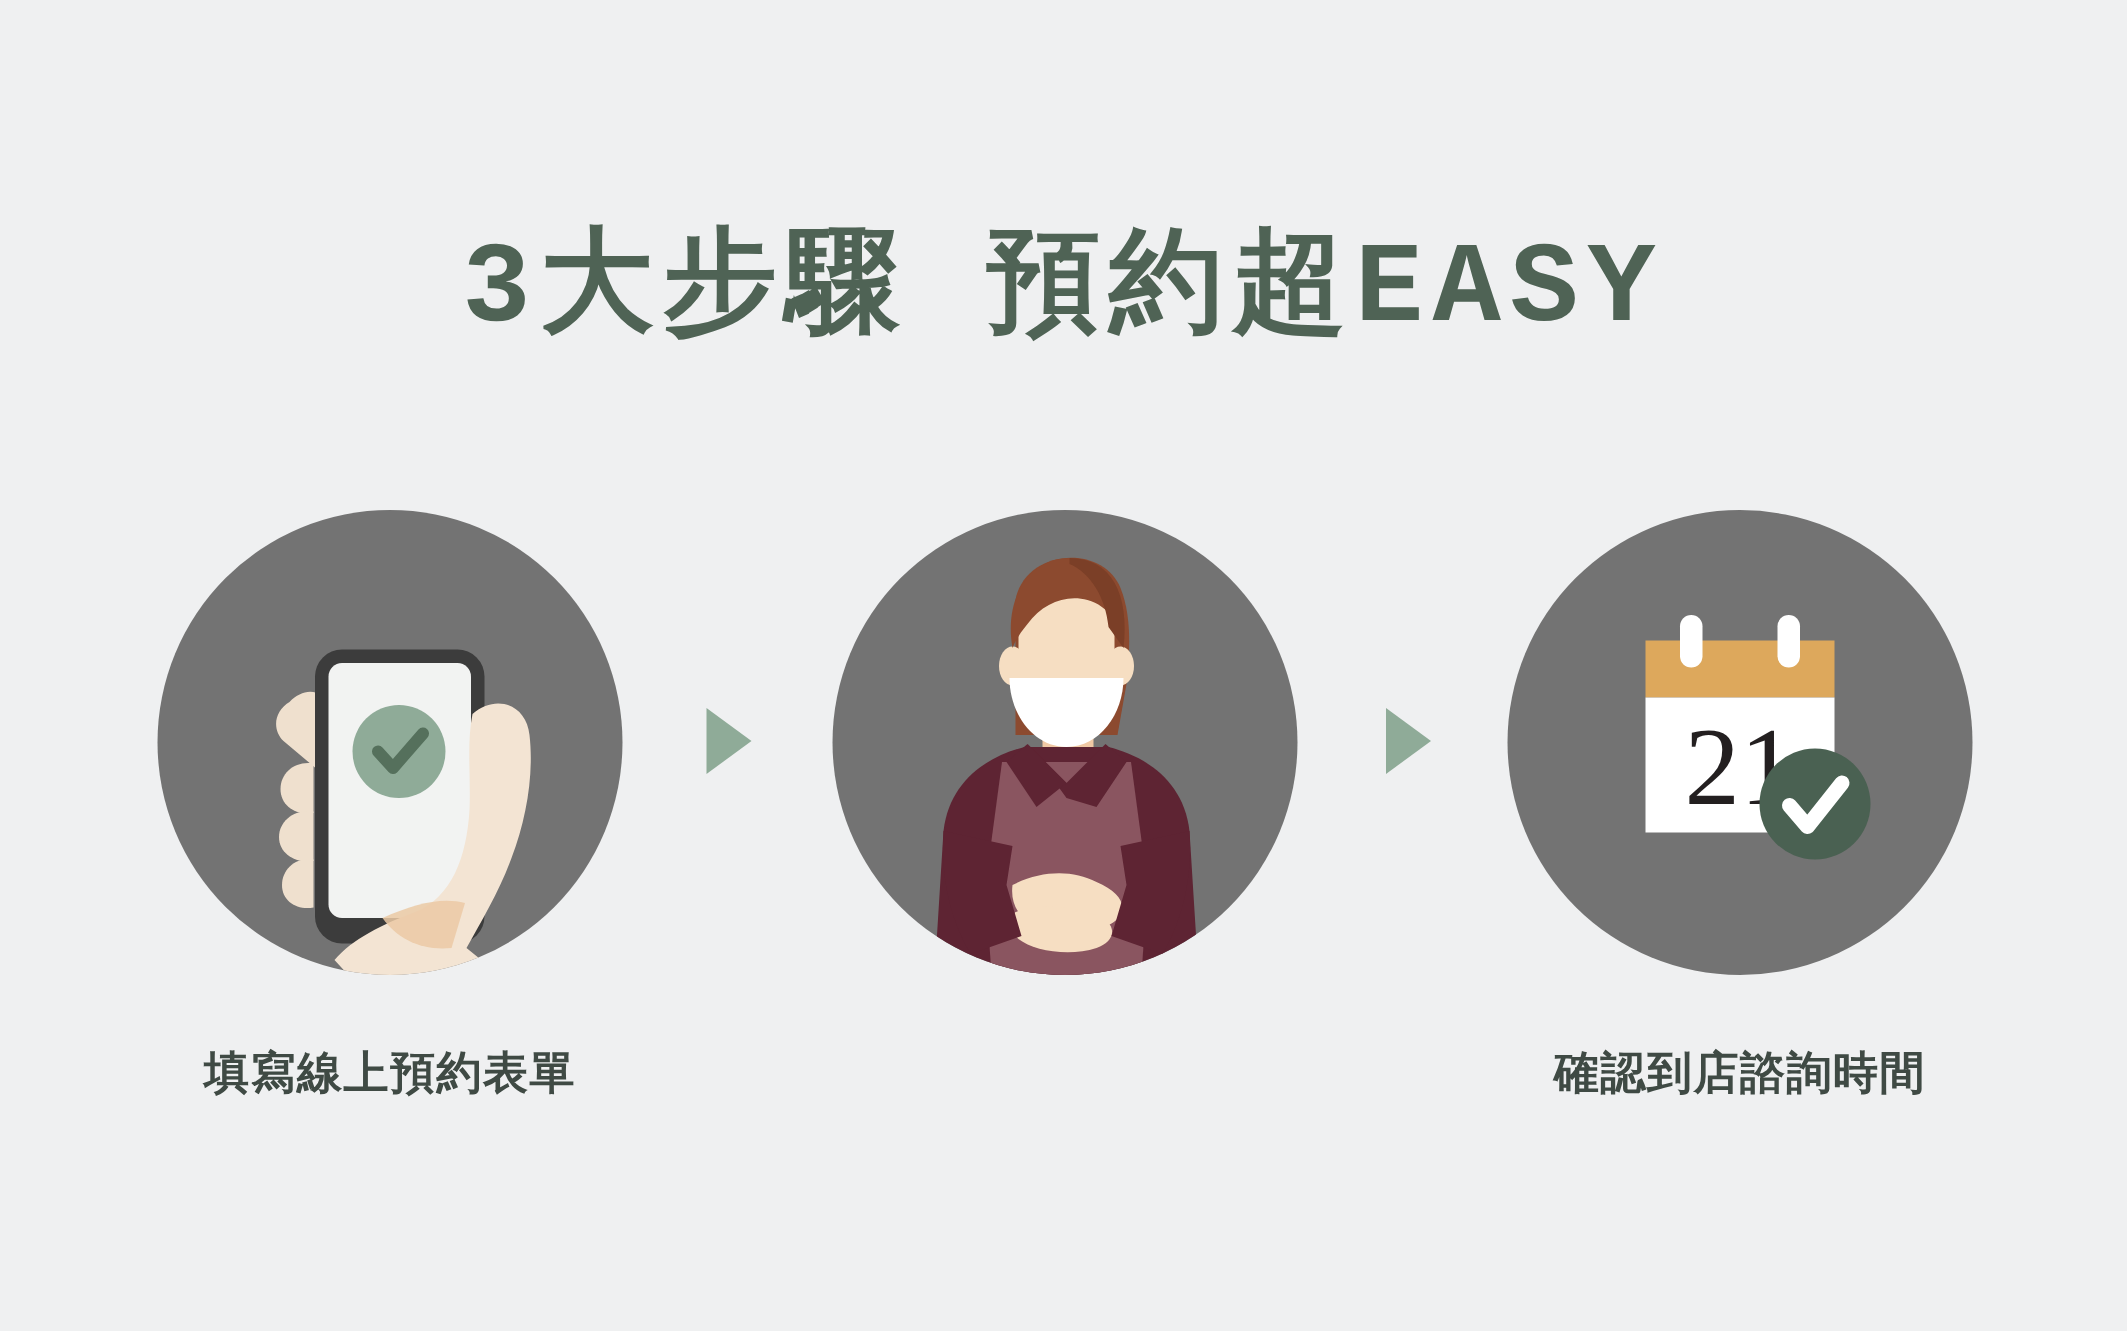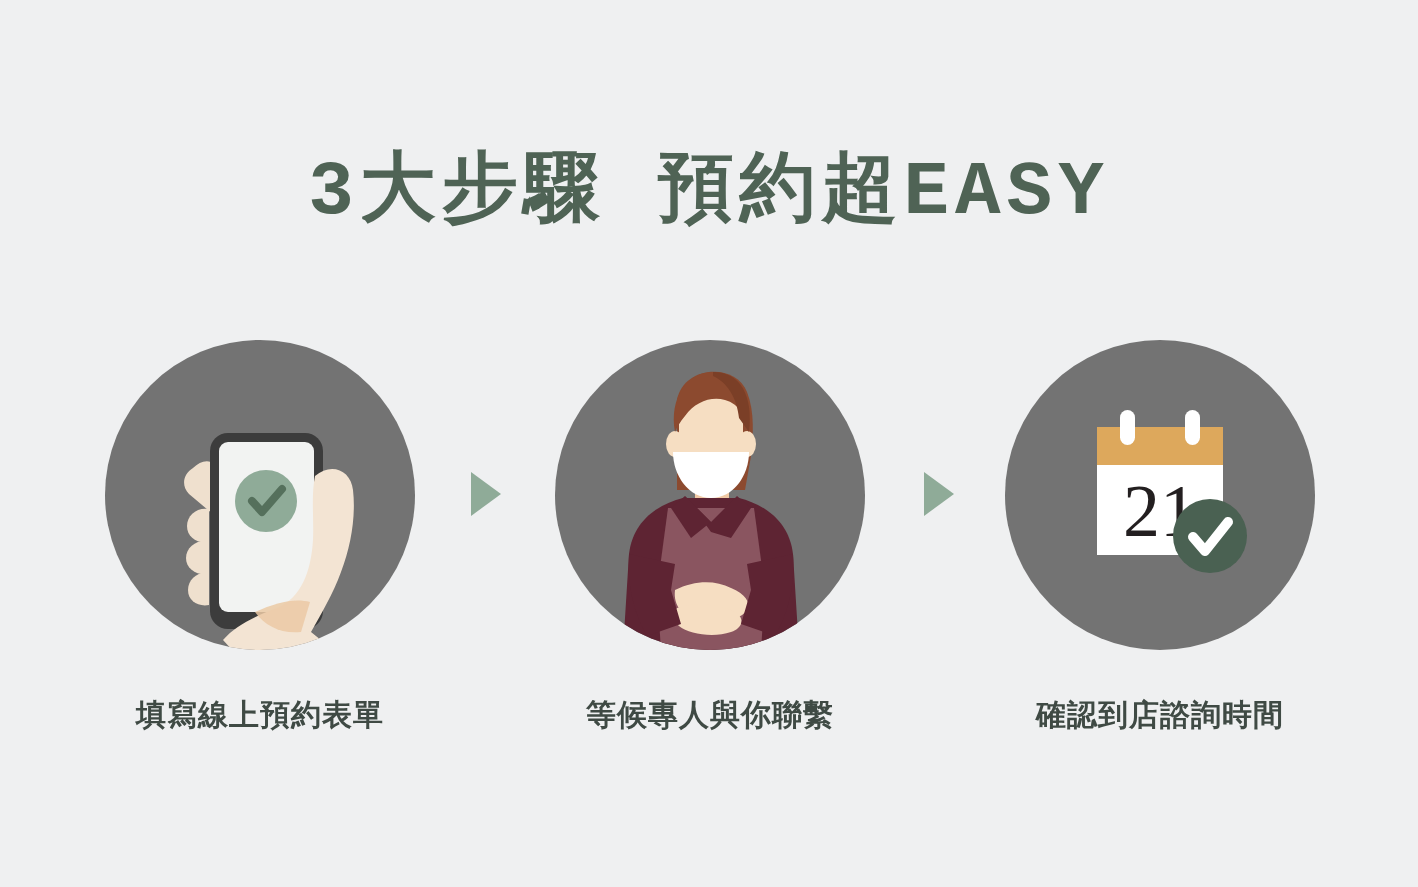--- a/index.html
+++ b/index.html
@@ -191,21 +191,20 @@
                      C 186 280 164 284 144 280 C 128 277 118 266 120 250 Z" fill="#F6DEC2"></path>
             <path d="M122 268 C 140 262 164 264 180 272 C 190 278 188 288 176 292
                      C 158 298 134 294 124 286 C 118 281 117 273 122 268 Z" fill="#F6DEC2"></path>
 
             <path d="M74 214 C 72 244 78 272 92 296 L 126 284 L 116 250 L 120 224 Z" fill="#5E2433"></path>
             <path d="M238 214 C 240 244 234 272 220 296 L 186 284 L 196 250 L 192 224 Z" fill="#5E2433"></path>
 
           </g>
         </svg>
       </div>
-      <div class="caption">等候專人與你聯繫</div>
     </div>
 
     <div class="step step-3">
       <div class="circle">
         <svg class="art" viewBox="0 0 310 310">
 
           <rect x="92" y="87" width="126" height="38" fill="#DDA85C"></rect>
           <rect x="92" y="125" width="126" height="90" fill="#FFFFFF"></rect>
 
           <rect x="115" y="70" width="15" height="35" rx="7.5" ry="7.5" fill="#FFFFFF"></rect>

